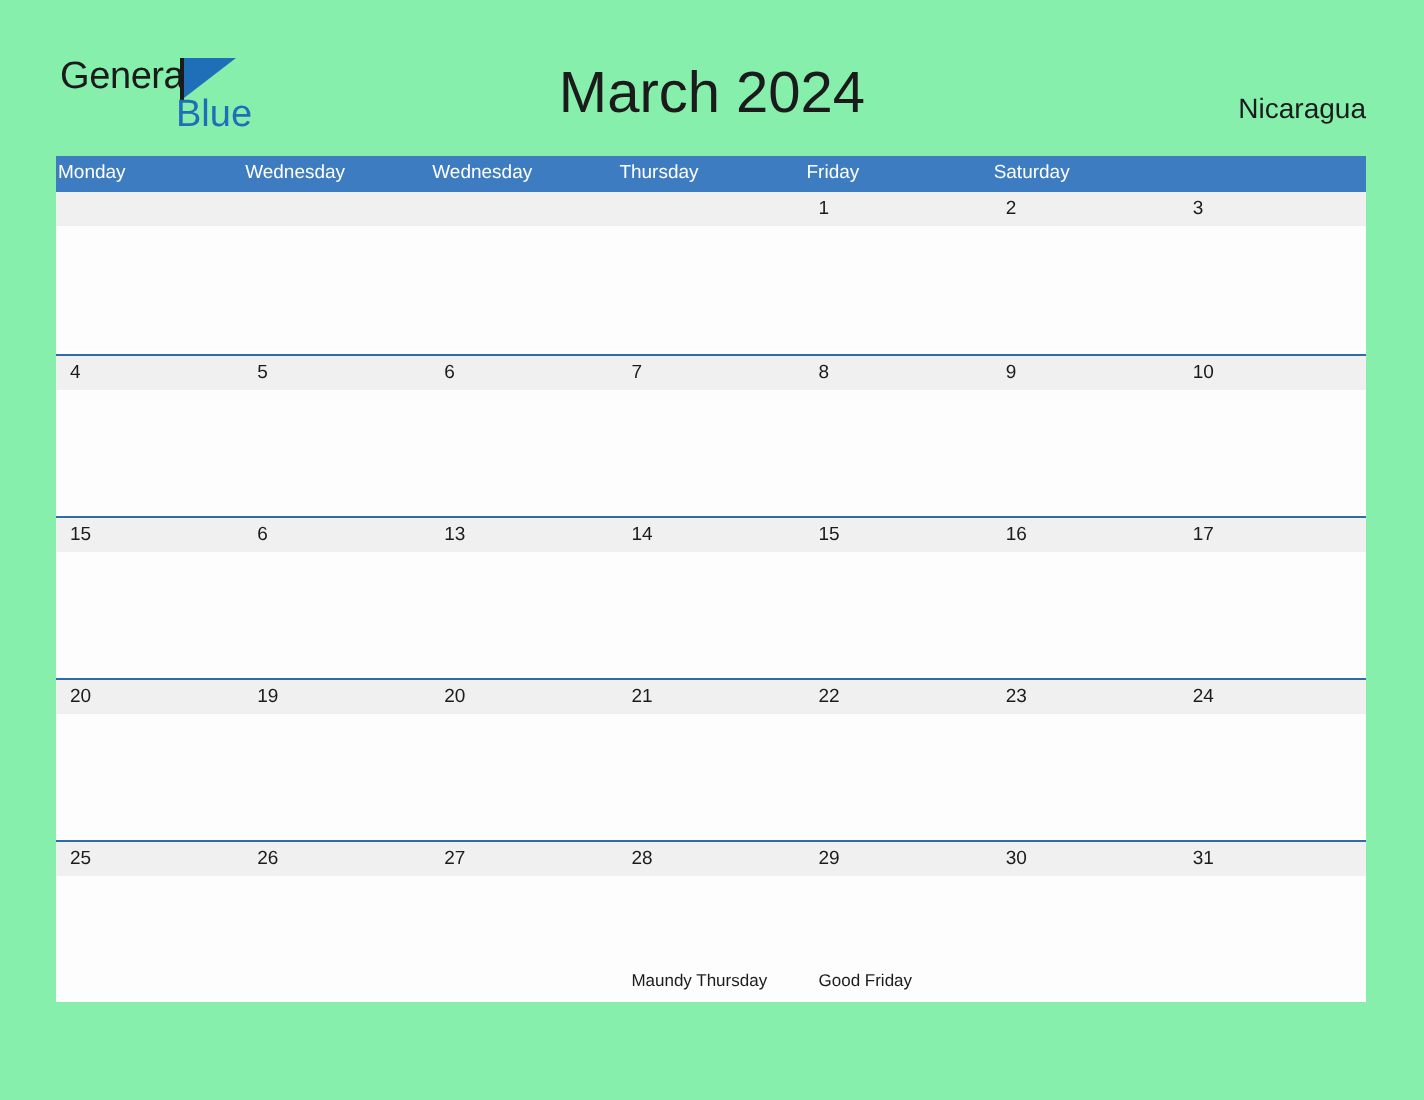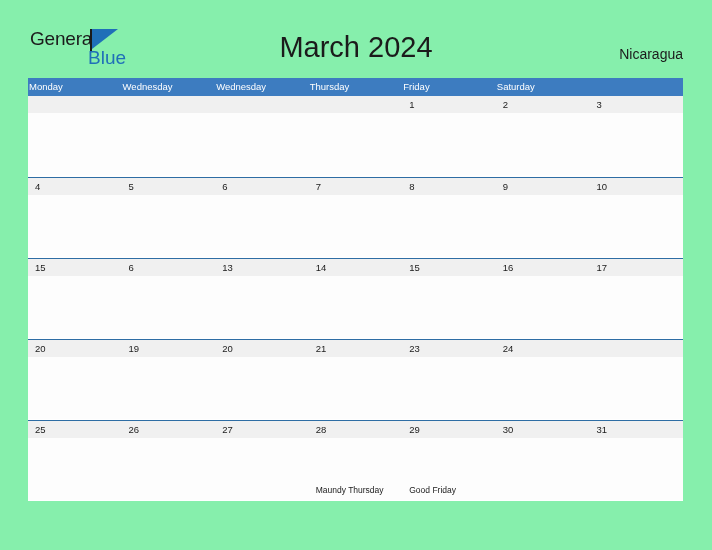--- a/index.html
+++ b/index.html
@@ -261,20 +261,21 @@
             <div class="day-events"></div>
             <div class="day-events"></div>
           </div>
         </div>
         <div class="week-row">
           <div class="week-band">
             <div class="day-num">20</div>
             <div class="day-num">19</div>
             <div class="day-num">20</div>
             <div class="day-num">21</div>
+            <div class="day-num">22</div>
             <div class="day-num">23</div>
             <div class="day-num">24</div>
           </div>
           <div class="week-body">
             <div class="day-events"></div>
             <div class="day-events"></div>
             <div class="day-events"></div>
             <div class="day-events"></div>
             <div class="day-events"></div>
             <div class="day-events"></div>

